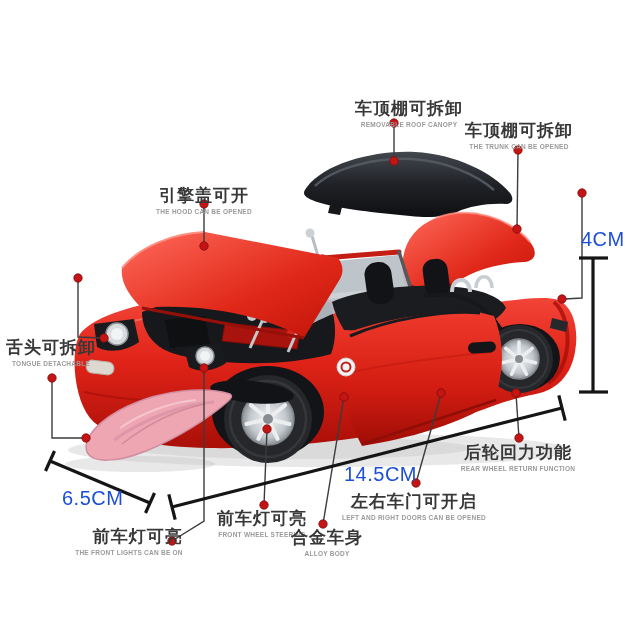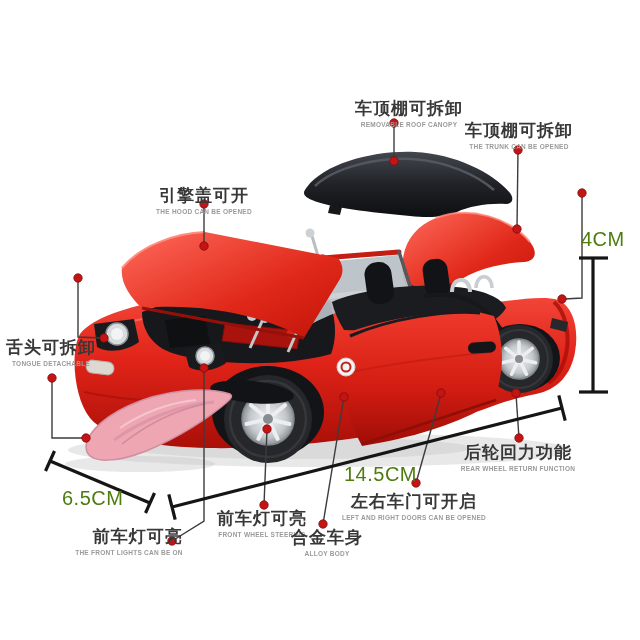--- a/index.html
+++ b/index.html
@@ -3,21 +3,21 @@
 <meta charset="utf-8">
 <style>
   html,body{margin:0;padding:0;background:#ffffff;}
   body{width:640px;height:640px;overflow:hidden;font-family:"Liberation Sans",sans-serif;}
   .stage{position:relative;width:640px;height:640px;background:#ffffff;}
   svg.layer{position:absolute;left:0;top:0;width:640px;height:640px;}
   .callout{position:absolute;text-align:center;transform:translateX(-50%);white-space:nowrap;z-index:5;}
   .callout.wrap{white-space:normal;}
   .cn{font-size:17px;font-weight:700;color:var(--label-text,#383838);letter-spacing:1px;line-height:1.15;}
   .en{font-size:6.5px;font-weight:700;color:var(--label-subtext,#9a9a9a);letter-spacing:.25px;margin-top:2px;line-height:1.35;}
-  .dim{position:absolute;font-size:20px;font-weight:500;color:#4d7c0f;letter-spacing:.5px;z-index:5;}
+  .dim{position:absolute;font-size:20px;font-weight:500;color:#1d4ed8;letter-spacing:.5px;z-index:5;}
   .connector{fill:none;stroke:#3c3c3c;stroke-width:1.4px;}
   .dot{fill:var(--accent-red,#c41414);stroke:#7e0d0d;stroke-width:.8px;}
   .dimline{stroke:var(--dimension-line,#151515);stroke-width:3.2px;fill:none;}
 </style>
 </head>
 <body>
 
 <div class="stage">
 
   <svg class="layer" viewBox="0 0 640 640">

